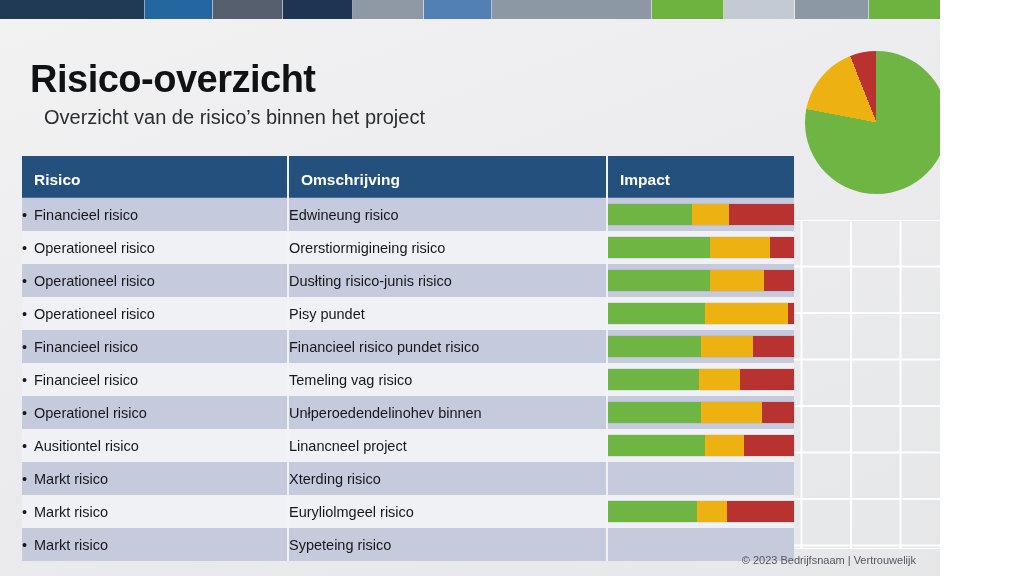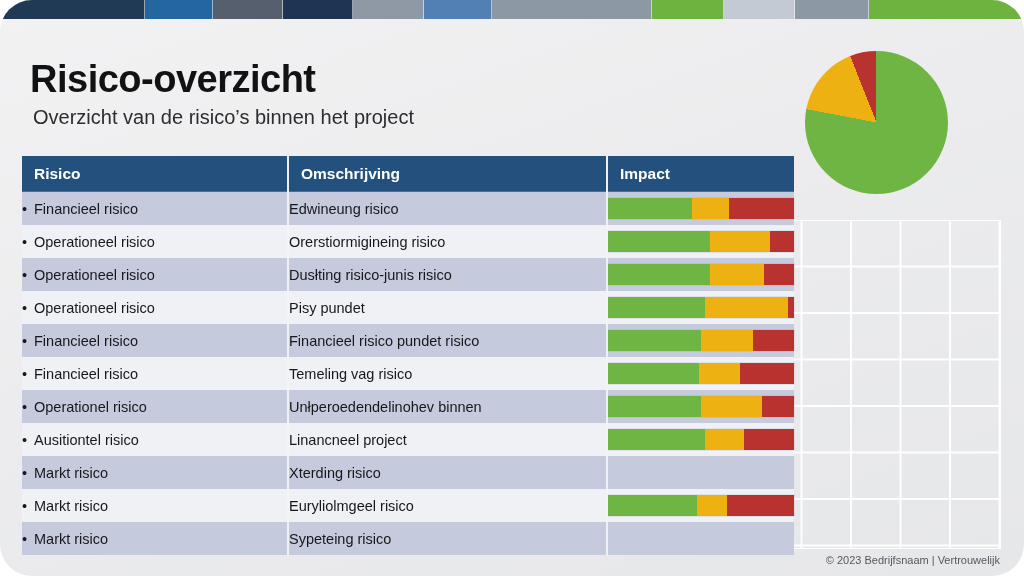--- a/index.html
+++ b/index.html
@@ -6,25 +6,24 @@
   html, body {
     margin: 0;
     padding: 0;
     background: #ffffff;
   }
   body {
     font-family: "Liberation Sans", sans-serif;
   }
   #slide {
     position: relative;
-    width: 1024px;
+    width: 940px;
     height: 576px;
     overflow: hidden;
     background: linear-gradient(160deg, #f2f2f3 0%, #ececee 45%, #e6e7e9 100%);
-    border-radius: 32px;
   }
 
   
   #topbar {
     position: absolute;
     top: 0; left: 0;
     width: 1024px;
     height: 19px;
     display: flex;
     z-index: 6;
@@ -64,21 +63,21 @@
     left: 30px;
     top: 58px;
     font-size: 38px;
     font-weight: bold;
     letter-spacing: -0.5px;
     color: #111214;
     z-index: 4;
   }
   #subtitle {
     position: absolute;
-    left: 33px;
+    left: 44px;
     top: 106px;
     font-size: 20px;
     font-weight: normal;
     color: #2b2d31;
     z-index: 4;
   }
 
   
   #table {
     position: absolute;
@@ -88,21 +87,21 @@
     z-index: 3;
     border-collapse: collapse;
     table-layout: fixed;
   }
   #table .hdr th {
     background: #23507d;
     color: #ffffff;
     font-size: 15.5px;
     font-weight: bold;
     text-align: left;
-    padding: 9px 0 9px 12px;
+    padding: 15px 0 9px 12px;
     height: 17px;
     border-right: 2px solid #eff0f2;
     box-shadow: inset 0 -1px 0 rgba(255,255,255,0.18);
   }
   #table .hdr th:last-child { border-right: none; }
 
   #table td {
     font-size: 14.5px;
     color: #17181b;
     padding: 0;

